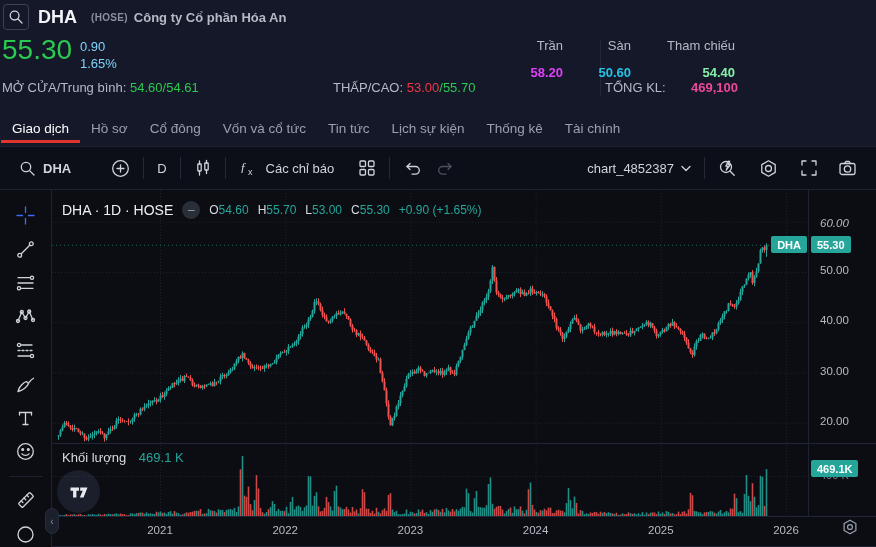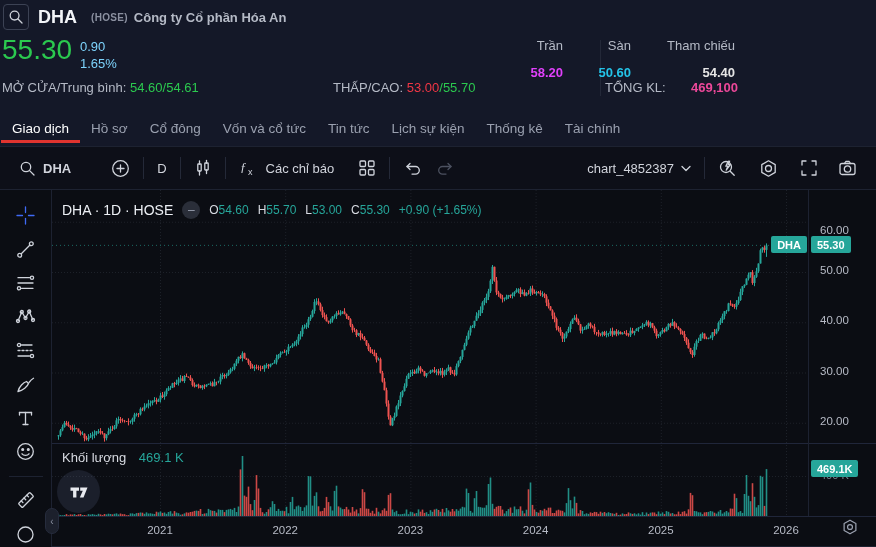--- a/index.html
+++ b/index.html
@@ -13,21 +13,21 @@
   .sym{font-size:18px;font-weight:bold;color:#f2f4f8;margin-left:9px}
   .exch{font-size:10px;font-weight:bold;color:#8b90a0;margin-left:14px;letter-spacing:.3px}
   .company{font-size:13px;font-weight:bold;color:#b5bac6;margin-left:6px}
   .price-big{position:absolute;left:2px;top:34px;font-size:28px;font-weight:500;color:#2bc94f}
   .chg-block{position:absolute;left:80px;top:38px;font-size:13px;color:#7dd3fc;line-height:17px}
   .lim{position:absolute;top:38px;text-align:right;font-size:13px}
   .lim .lab{color:#b5bac6}
   .lim .val{margin-top:12px;font-weight:bold}
   .lim-ceiling{right:313px}.lim-ceiling .val{color:#e040fb}
   .lim-floor{right:245px}.lim-floor .val{color:#24c3e8}
-  .lim-ref{right:141px}.lim-ref .val{color:#e5e5e5}
+  .lim-ref{right:141px}.lim-ref .val{color:#86efac}
   .hdr-vline{position:absolute;left:600px;top:40px;width:1px;height:56px;background:#232838}
   .row3{position:absolute;left:0;top:80px;width:876px;height:17px;font-size:13px}
   .row3 .lab{color:#b5bac6}
   .grn{color:#2bc94f}.red{color:#f23645}.wht{color:#ec4899;font-weight:bold}
   .r3a{position:absolute;left:2px}.r3b{position:absolute;left:333px}.r3c{position:absolute;left:605px;width:133px;display:flex;justify-content:space-between}
   .tabs{position:absolute;left:0;top:110px;height:36px;display:flex;padding-left:1px}
   .tab{position:relative;display:flex;align-items:center;padding:0 11px;font-size:13.5px;color:#9aa0af;cursor:default}
   .tab.active{color:#ffffff}
   .tab.active::after{content:"";position:absolute;left:0;right:0;bottom:3px;height:3px;background:#e0342f}
 
@@ -1425,21 +1425,21 @@
       <div class="ticker-chip" id="ticker-chip" style="top: 46.3675px;">DHA</div>
     </div>
 
     <div class="pane-sep"></div>
     <div class="time-sep"></div>
 
     <div class="right-axis" id="right-axis">
       <div class="axis-badge" id="price-badge" style="top: 46.3675px;">55.30</div>
       <div class="grid-k" id="vol-grid-label" style="top: 279px;">400 K</div>
       <div class="axis-badge" id="vol-badge" style="top: 270.09px;">469.1K</div>
-    <div class="tick" style="top: 34px;">60.00</div>
+    <div class="tick" style="top: 27px; font-style: italic;">60.00</div>
         <div class="tick" style="top: 74px;">50.00</div>
         <div class="tick" style="top: 124.25px;">40.00</div>
         <div class="tick" style="top: 174.5px;">30.00</div>
         <div class="tick" style="top: 224.75px;">20.00</div>
       </div>
 
     <div class="time-axis" id="time-axis">
         <div class="year" style="left: 88px;">2021</div>
         <div class="year" style="left: 213.2px;">2022</div>
         <div class="year" style="left: 338.4px;">2023</div>

